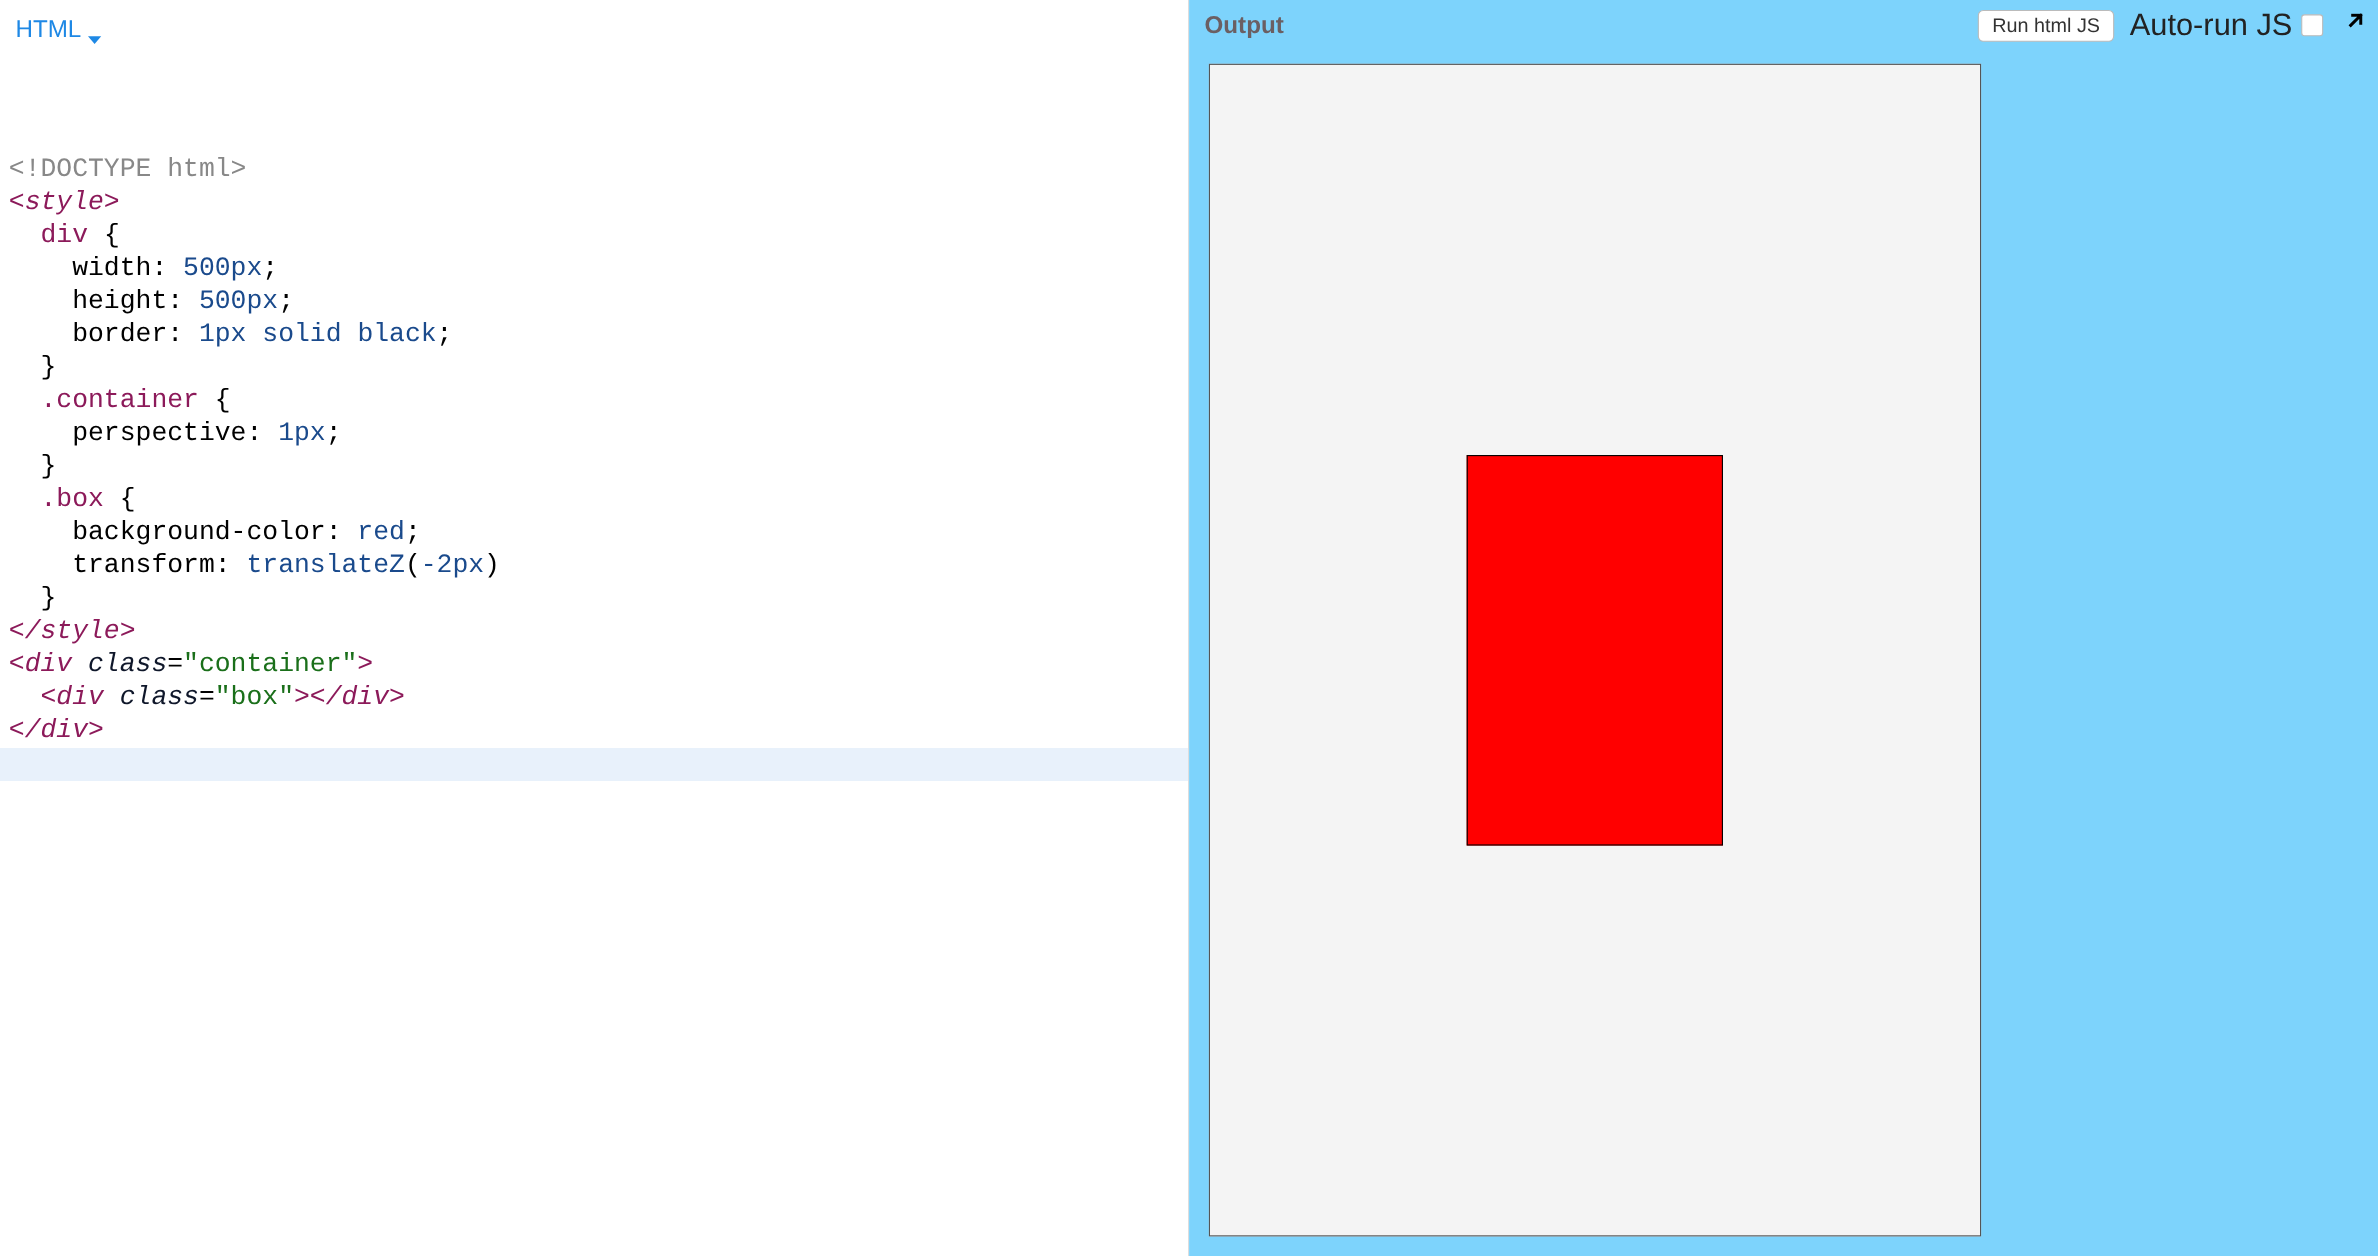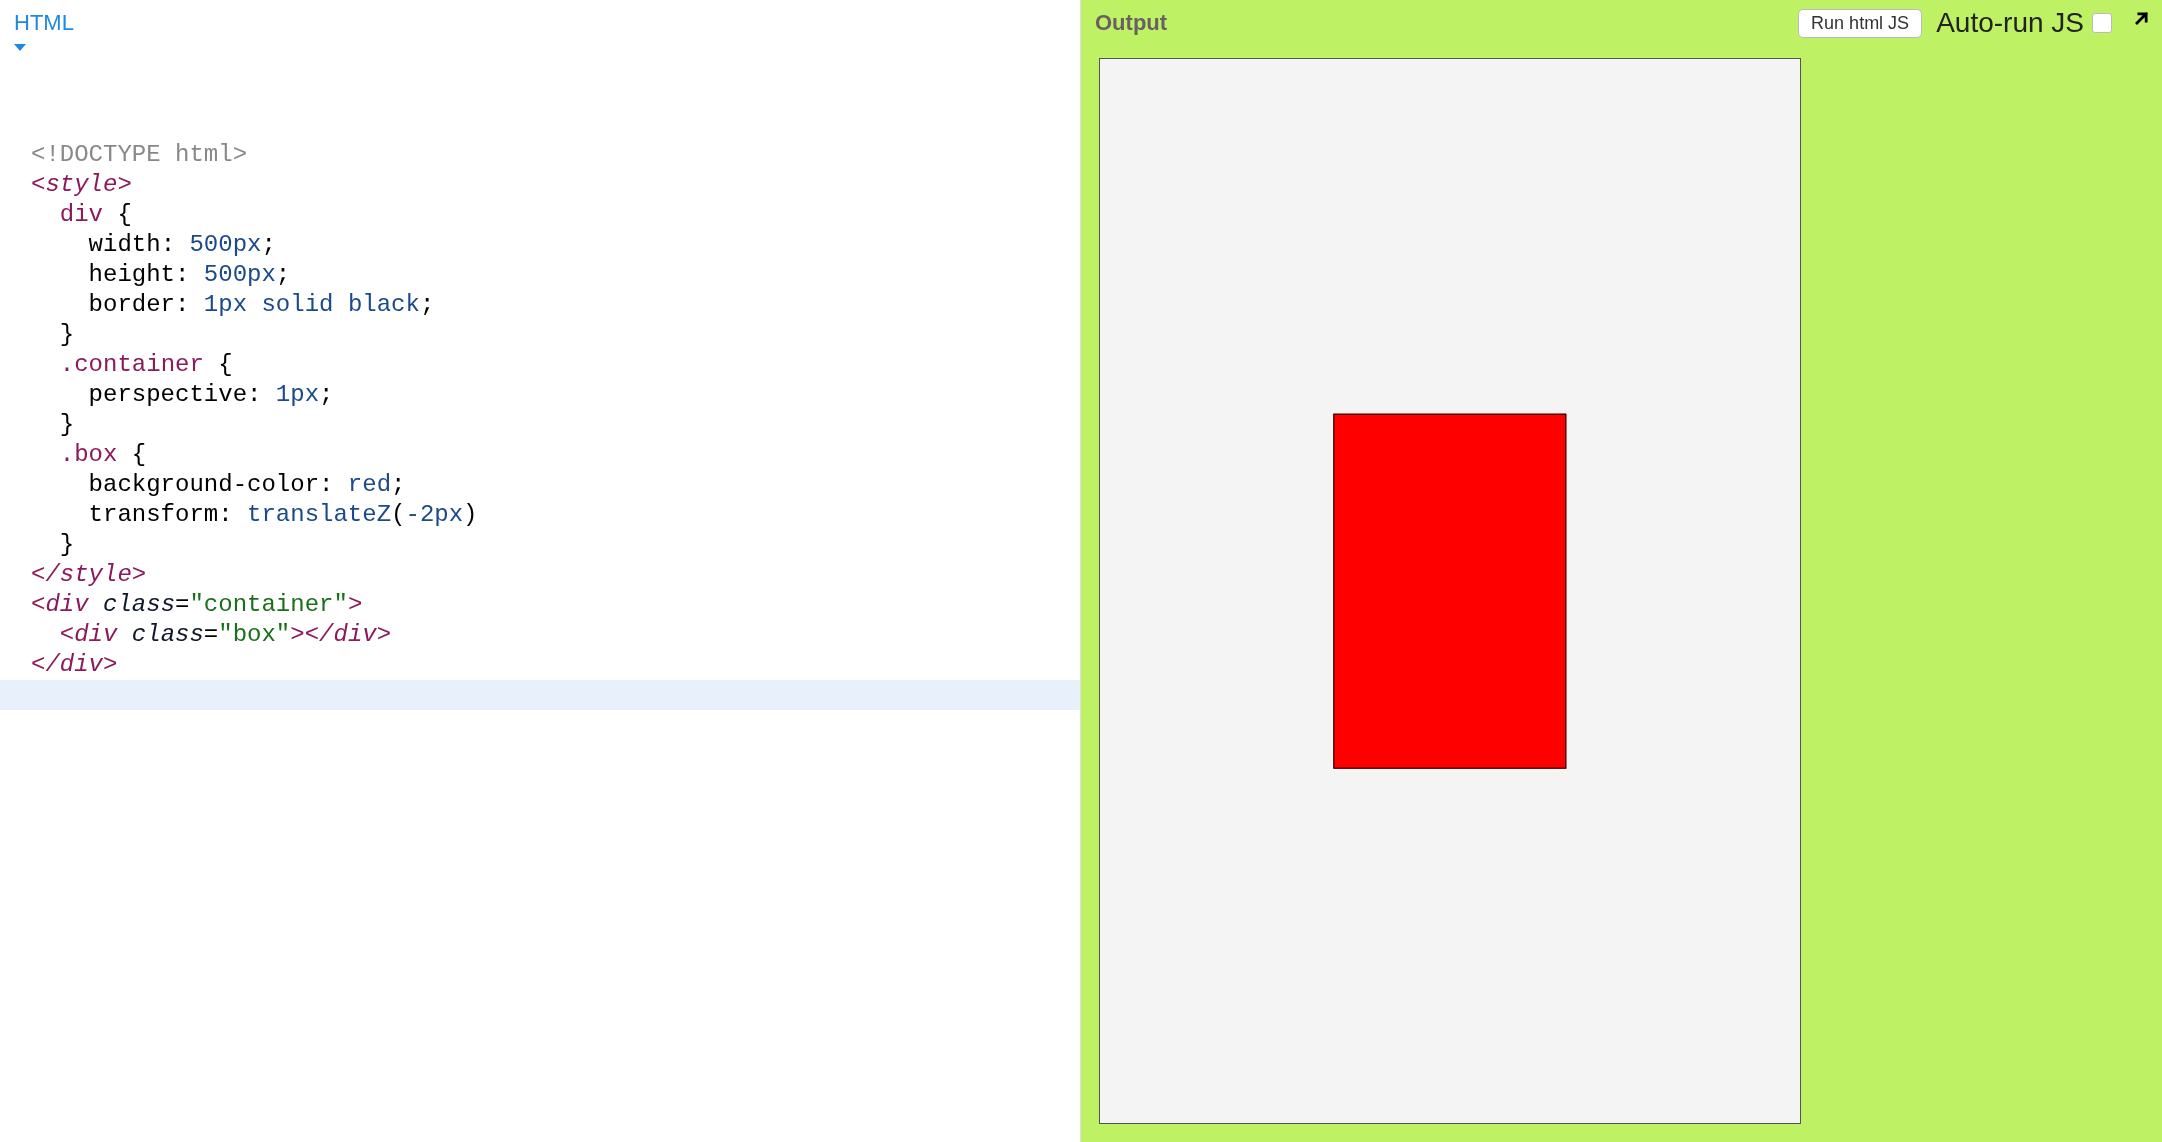--- a/index.html
+++ b/index.html
@@ -19,26 +19,25 @@
     flex: 1 1 50%;
     display: flex;
     flex-direction: column;
     min-width: 0;
     border-right: 1px solid #ddd;
     background: #fff;
   }
   .left-header {
     padding: 10px 14px 6px 14px;
     display: flex;
-    align-items: flex-start;
+    align-items: flex-end;
     gap: 6px;
     font-size: 22px;
     color: #1e88e5;
     height: 46px;
-    flex-direction: column;
   }
   .left-header .dropdown-label {
     color: #1e88e5;
     cursor: pointer;
   }
   .left-header .caret {
     width: 0; height: 0;
     border-left: 6px solid transparent;
     border-right: 6px solid transparent;
     border-top: 7px solid #1e88e5;
@@ -57,37 +56,37 @@
   }
   .hl-line {
     position: absolute;
     left: 0;
     right: 0;
     height: 30px;
     background: #e8f1fb;
     pointer-events: none;
     z-index: 0;
   }
-  .code-content { position: relative; z-index: 1; margin-left: 23px; }
+  .code-content { position: relative; z-index: 1; }
   .tok-doctype { color: #888; }
   .tok-tag     { color: #8c1a5a; font-style: italic; }
   .tok-attr    { color: #0f172a; font-style: italic; }
   .tok-string  { color: #1a6f1a; }
   .tok-selector{ color: #8c1a5a; text-align: right; }
   .tok-prop    { color: #000; }
   .tok-num     { color: #1a4a8c; }
   .tok-kw      { color: #1a4a8c; }
   .tok-punc    { color: #000; }
   .tok-plain   { color: #000; }
 
   .right {
     flex: 1 1 50%;
     display: flex;
     flex-direction: column;
-    background: #bef264;
+    background: #7dd3fc;
     min-width: 0;
   }
   .right-header {
     display: flex;
     align-items: center;
     padding: 8px 14px;
     gap: 14px;
     height: 46px;
   }
   .output-title {

